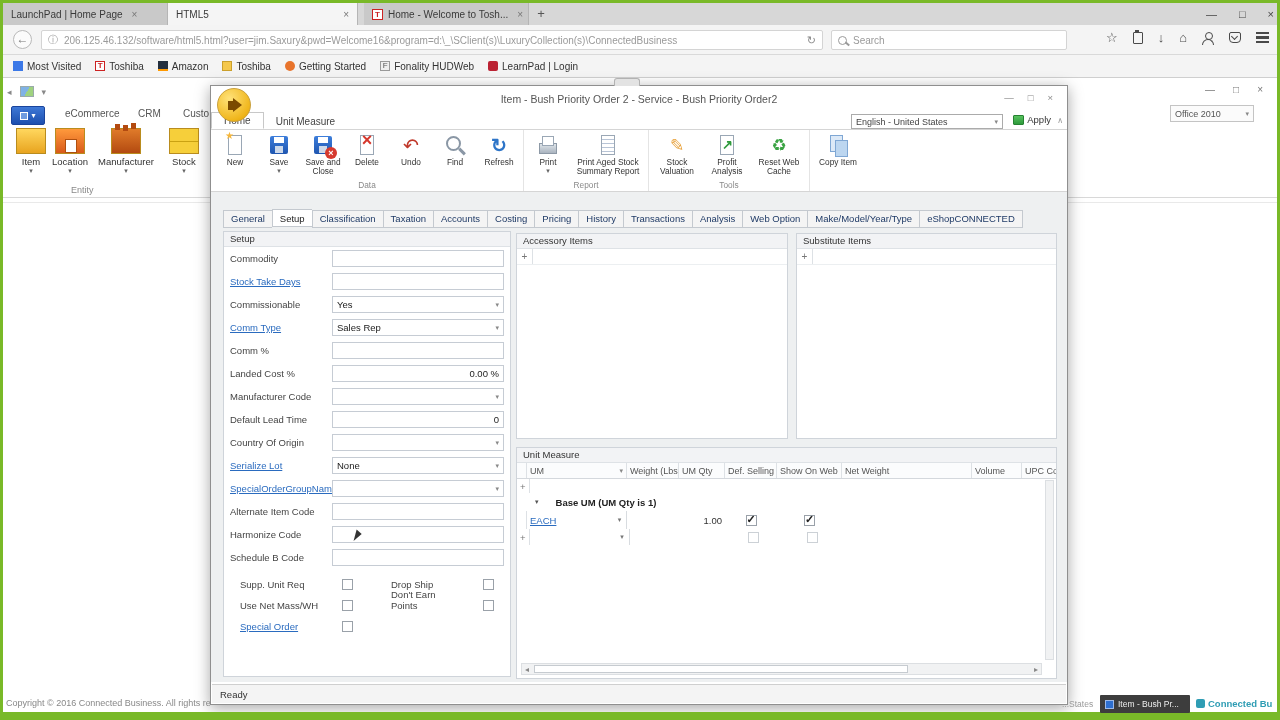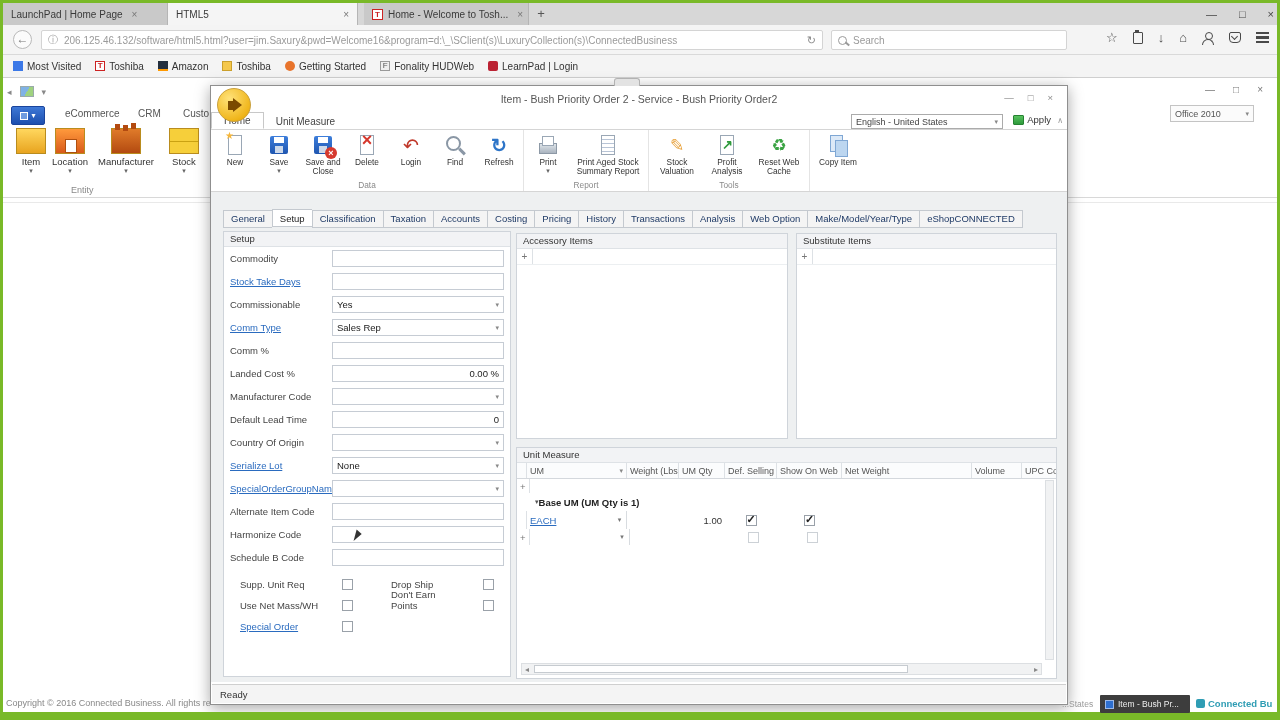--- a/index.html
+++ b/index.html
@@ -321,21 +321,21 @@
         <div class="rbtn">
             <span class="ric ric-delete">
               <span class="pg"></span>
             </span>
             <span>Delete</span>
           </div>
         <div class="rbtn">
             <span class="ric">
               <span class="glyph" style="color:#c0392b">↶</span>
             </span>
-            <span>Login</span>
+            <span>Undo</span>
           </div>
         <div class="rbtn">
             <span class="ric ric-find"></span>
             <span>Find</span>
           </div>
         <div class="rbtn">
             <span class="ric">
               <span class="glyph" style="color:#2e75c8;font-weight:bold">↻</span>
             </span>
             <span>Refresh</span>
@@ -549,21 +549,21 @@
         <span class="gcell umc5">Show On Web</span>
         <span class="gcell umc6">Net Weight</span>
         <span class="gcell umc7">Volume</span>
         <span class="gcell umc8" style="border-right:none">UPC Code</span>
       </div>
       <div class="umrow" style="height:14px">
         <span class="umcell umc0" style="border-right:1px solid #dde1e5;justify-content:center;color:#777">+</span>
       </div>
       <div class="umrow" style="font-weight:bold;color:#222">
         <span class="umcell umc0"></span>
-        <span class="umcell" style="gap:0;padding-left:8px">
+        <span class="umcell" style="gap:17px;padding-left:8px">
             <span style="font-weight:normal;font-size:7px;color:#555">▾</span>
             <span>Base UM (UM Qty is 1)</span>
           </span>
       </div>
       <div class="umrow">
         <span class="umcell umc0" style="border-right:1px solid #dde1e5"></span>
         <span class="umcell" style="flex:0 0 86px">
             <span class="flink">EACH</span>
           </span>
         <span class="umcell umdd">▾</span>

